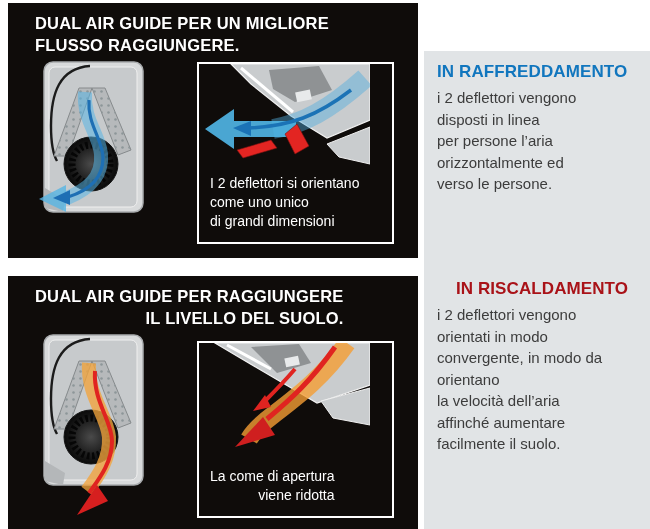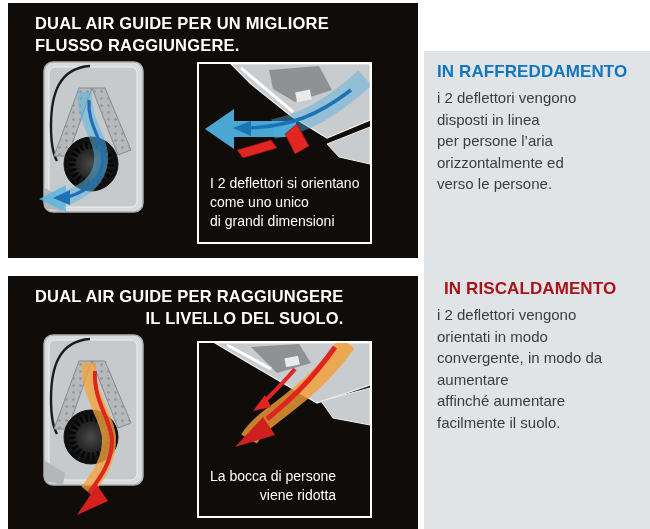--- a/index.html
+++ b/index.html
@@ -12,27 +12,27 @@
 
   .text-panel{position:absolute;left:424px;width:226px;background:#e1e4e6;box-sizing:border-box;padding:11px 10px 0 13px;}
   .text-panel.r1{top:3px;height:259px;margin-top:48px;}
   .text-panel.r2{top:268px;height:261px;}
 
   .section-title{position:absolute;left:27px;top:9px;color:#ffffff;font-size:16.5px;font-weight:bold;line-height:22px;letter-spacing:0.2px;}
   .section-title span{display:block;white-space:nowrap;}
 
   .panel-heading{margin:0 0 5px 0;font-size:17px;font-weight:bold;line-height:20px;letter-spacing:0.1px;}
   .panel-heading.cool{color:#1176be;}
-  .panel-heading.heat{color:#a91218;padding-left:7px;}
+  .panel-heading.heat{color:#a91218;padding-left:7px;text-align:center;}
   .panel-body{font-size:15px;line-height:21.5px;color:#3c3c3c;}
   .panel-body span{display:block;white-space:nowrap;}
 
   .unit-svg{position:absolute;left:27px;top:57px;}
 
-  .zoom-frame{position:absolute;left:189px;width:175px;border:2px solid #ffffff;box-sizing:border-box;background:#0f0c0a;}
+  .zoom-frame{position:absolute;left:189px;width:197px;border:2px solid #ffffff;box-sizing:border-box;background:#0f0c0a;}
   .zoom-frame.r1{top:59px;height:182px;}
   .zoom-frame.r2{top:65px;height:177px;}
   .zoom-frame svg{display:block;}
 
   .zoom-caption{position:absolute;left:11px;bottom:11px;color:#ffffff;font-size:14px;line-height:19px;}
   .zoom-caption span{display:block;white-space:nowrap;}
 </style>
 </head>
 <body>
 
@@ -165,31 +165,32 @@
         </g>
         <g>
           <path d="M 148,0 C 124,34 100,52 74,72 C 62,81 54,89 50,96" fill="none" stroke="#f59d33" stroke-width="18" opacity="0.8"></path>
           <path d="M 136,4 C 112,38 92,56 68,76" fill="none" stroke="#e02420" stroke-width="5"></path>
           <polygon points="64,74 76,92 36,104" fill="#cf1f1f"></polygon>
           <path d="M 96,26 C 84,40 74,50 66,58" fill="none" stroke="#e02420" stroke-width="4"></path>
           <polygon points="66,52 72,64 54,68" fill="#e02420"></polygon>
         </g>
       </svg>
       <div class="zoom-caption">
-        <span>La bocca di persone</span>
+        <span>La come di apertura</span>
         <span>viene ridotta</span>
       </div>
     </div>
   </div>
 
   <div class="text-panel r2">
     <h3 class="panel-heading heat">IN RISCALDAMENTO</h3>
     <div class="panel-body">
       <span>i 2 deflettori vengono</span>
       <span>orientati in modo</span>
       <span>convergente, in modo da</span>
-      <span>aumentare</span>
+      <span>orientano</span>
+      <span>la velocità dell’aria</span>
       <span>affinché aumentare</span>
       <span>facilmente il suolo.</span>
     </div>
   </div>
 
 </div>
 
 </body></html>

